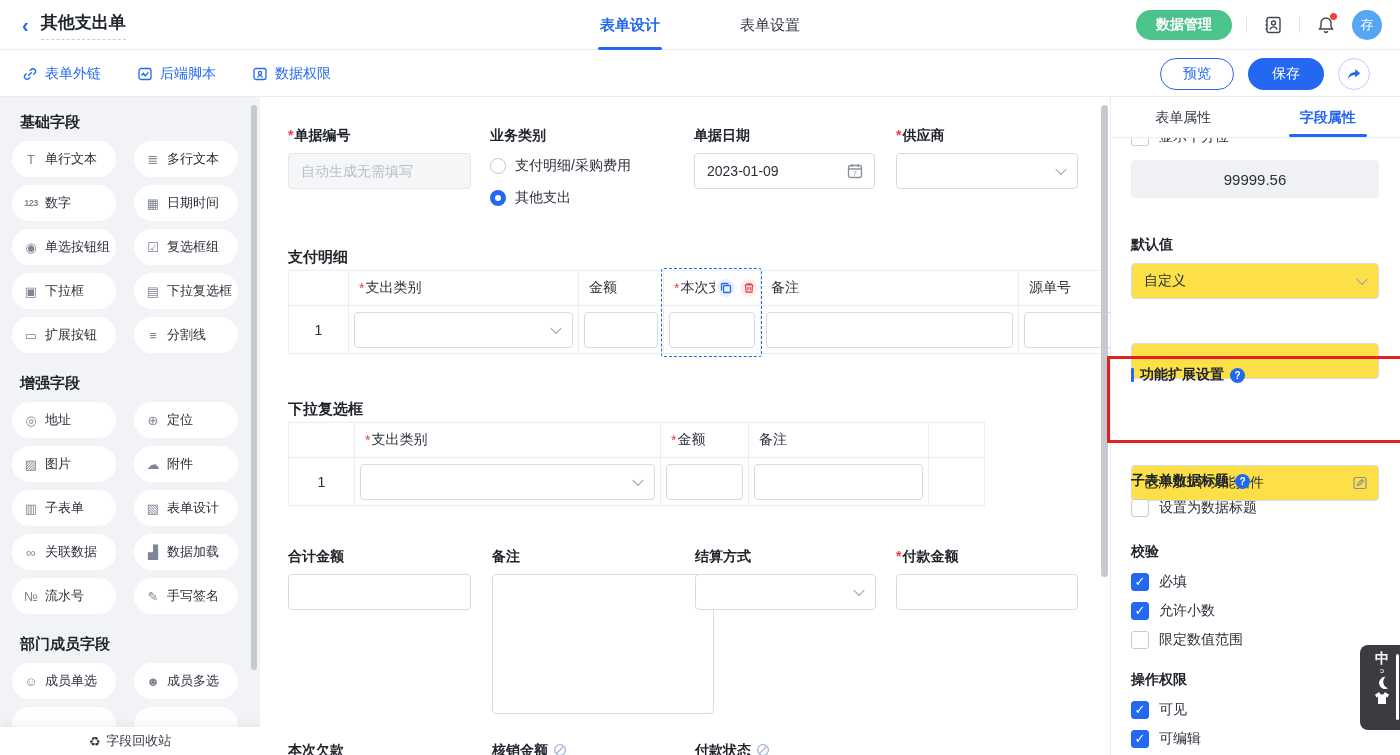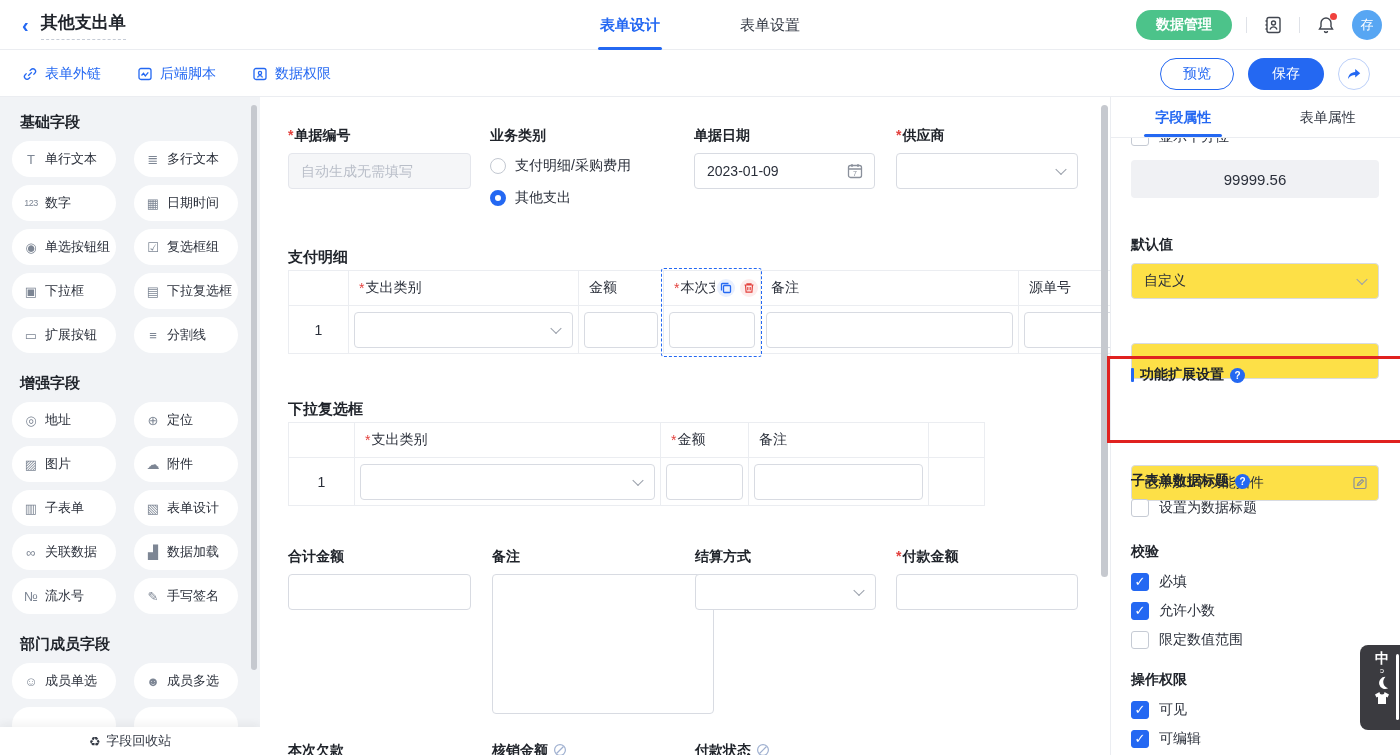--- a/index.html
+++ b/index.html
@@ -32,21 +32,21 @@
   .btn-share { width:32px; height:32px; border-radius:50%; border:1px solid #bcd0f9; background:#fff; display:flex; align-items:center; justify-content:center; cursor:pointer; }
 
   
   .sidebar { position:absolute; left:0; top:97px; width:260px; bottom:0; background:#f1f3f6; overflow:hidden; }
   .sb-inner { padding:16px 12px 0 12px; }
   .sec-title { font-size:15px; font-weight:700; color:#20242b; margin:0 8px 9px 8px; }
   .sec-title.mt { margin-top:21px; }
   .pill-grid { display:grid; grid-template-columns:104px 104px; column-gap:18px; row-gap:8px; }
   .pill { height:36px; background:#fff; border-radius:18px; display:flex; align-items:center; padding:0 10px; font-size:13px; color:#2a2f3a; cursor:grab; white-space:nowrap; }
   .pill .pic { width:18px; margin-right:5px; color:#7d8694; font-size:13px; text-align:center; flex:none; }
-  .pill .pic.sm { font-size:9px; font-weight:400; letter-spacing:-0.5px; }
+  .pill .pic.sm { font-size:9px; font-weight:700; letter-spacing:-0.5px; }
   .sb-footer { position:absolute; left:0; bottom:0; width:260px; height:28px; background:#fff; box-shadow:0 -3px 8px rgba(31,35,41,.06); display:flex; align-items:center; justify-content:center; gap:6px; font-size:13px; color:#343a45; cursor:pointer; z-index:2; }
   .sb-scroll { position:absolute; right:3px; top:8px; width:6px; height:565px; background:#c6c9cf; border-radius:3px; }
 
   
   .canvas { position:absolute; left:260px; top:97px; width:850px; bottom:0; background:#fff; overflow:hidden; }
   .flabel { position:absolute; font-size:14px; font-weight:700; color:#20242b; white-space:nowrap; }
   .req::before { content:"*"; color:#e3413d; margin-right:1px; }
   .inp { position:absolute; height:36px; border:1px solid #d8dbe2; border-radius:4px; background:#fff; font-size:14px; color:#2a2f3a; padding:0 12px; font-family:inherit; }
   .inp.disabled { background:#f5f6f8; border-color:#e4e6ec; }
   .inp::placeholder { color:#b9bec8; }
@@ -411,22 +411,22 @@
 
   <aside class="panel">
 
     <div class="p-item" style="top:30px; z-index:1;">
       <div class="cbx-row">
         <span class="cbx"></span>
         <span>显示千分位</span>
       </div>
     </div>
     <div class="p-tabs">
+      <div class="p-tab">表单属性</div>
       <div class="p-tab active">字段属性</div>
-      <div class="p-tab">表单属性</div>
     </div>
 
     <div class="p-item gray-box" style="top:63px;">99999.56</div>
 
     <div class="p-item p-label" style="top:139px;">默认值</div>
     <div class="p-item p-sel" style="top:166px;">
       <span>自定义</span>
       <span class="chev"></span>
     </div>
     <div class="p-item p-inp" style="top:210px;"></div>

